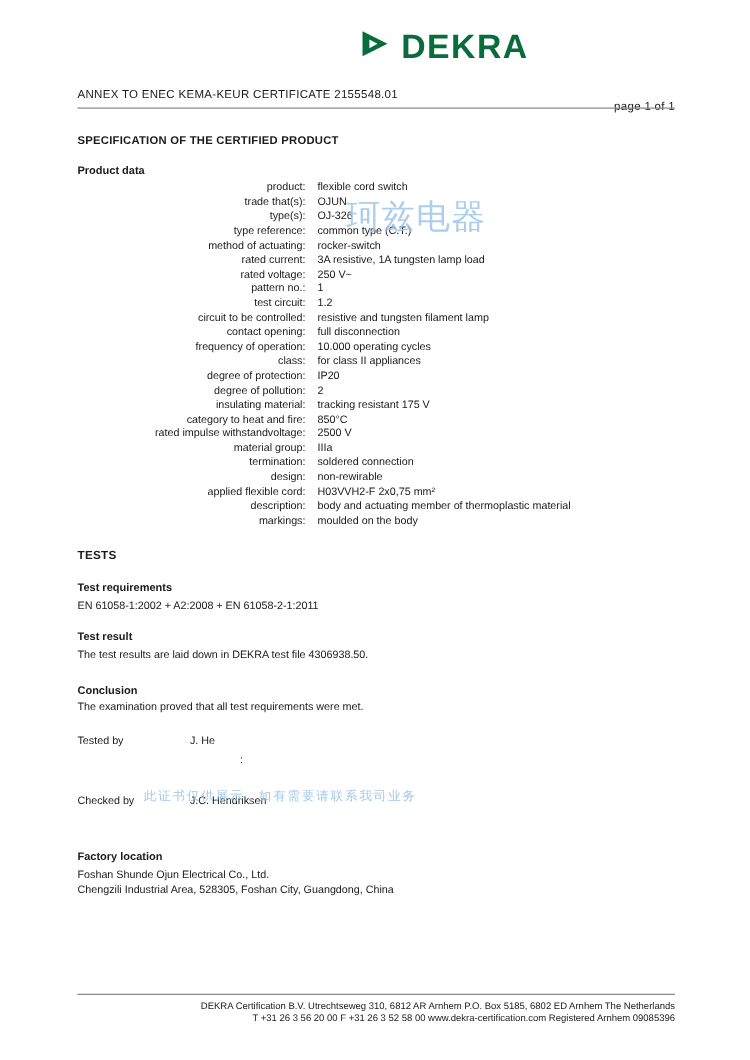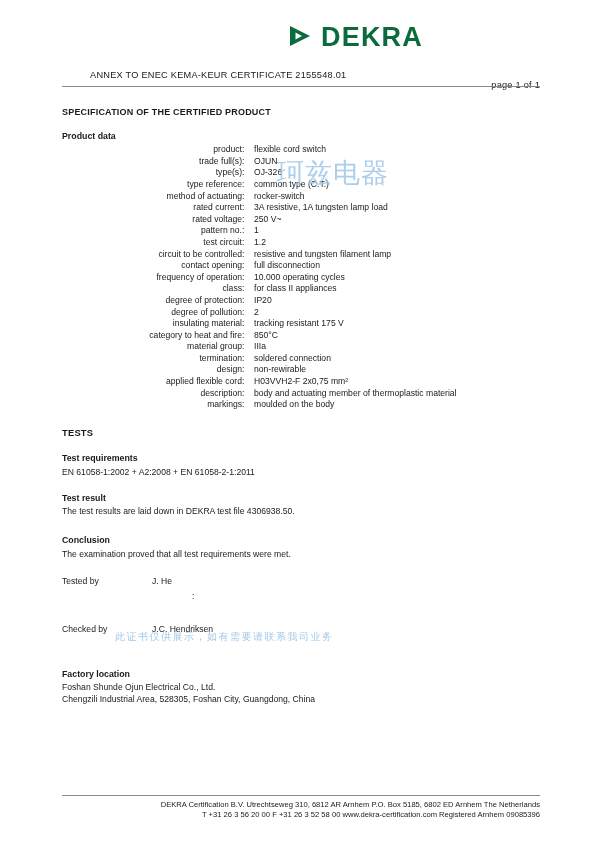--- a/index.html
+++ b/index.html
@@ -52,21 +52,20 @@
   .header-row {
     position: absolute;
     left: 62px;
     top: 70px;
     width: 478px;
     font-size: 9.2px;
     letter-spacing: 0.25px;
   }
   .header-title {
     display: inline-block;
-    margin-left: 28px;
   }
   .header-page {
     position: absolute;
     right: 0;
     top: 0;
     font-size: 9.2px;
     margin-top: 10px;
   }
   .rule {
     position: absolute;
@@ -196,21 +195,21 @@
     <div class="sub-title">Product data</div>
 
     <table class="specs">
       <tbody>
         <tr>
             <td class="k">product</td>
             <td class="c">:</td>
             <td class="v">flexible cord switch</td>
           </tr>
         <tr>
-            <td class="k">trade full(s)</td>
+            <td class="k">trade that(s)</td>
             <td class="c">:</td>
             <td class="v">OJUN</td>
           </tr>
         <tr>
             <td class="k">type(s)</td>
             <td class="c">:</td>
             <td class="v">OJ-326</td>
           </tr>
         <tr>
             <td class="k">type reference</td>
@@ -274,20 +273,25 @@
           </tr>
         <tr>
             <td class="k">insulating material</td>
             <td class="c">:</td>
             <td class="v">tracking resistant 175 V</td>
           </tr>
         <tr>
             <td class="k">category to heat and fire</td>
             <td class="c">:</td>
             <td class="v">850°C</td>
+          </tr>
+        <tr>
+            <td class="k">rated impulse withstandvoltage</td>
+            <td class="c">:</td>
+            <td class="v">2500 V</td>
           </tr>
         <tr>
             <td class="k">material group</td>
             <td class="c">:</td>
             <td class="v">IIIa</td>
           </tr>
         <tr>
             <td class="k">termination</td>
             <td class="c">:</td>
             <td class="v">soldered connection</td>

